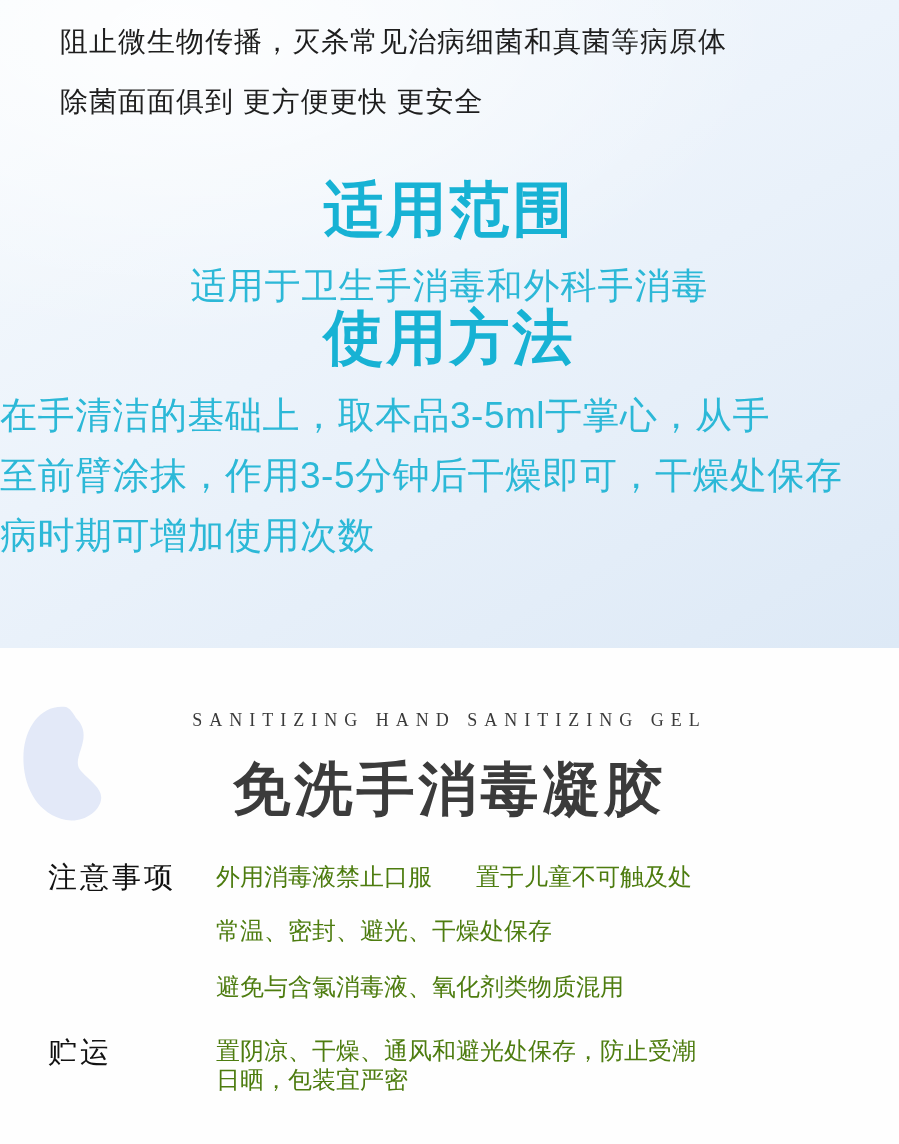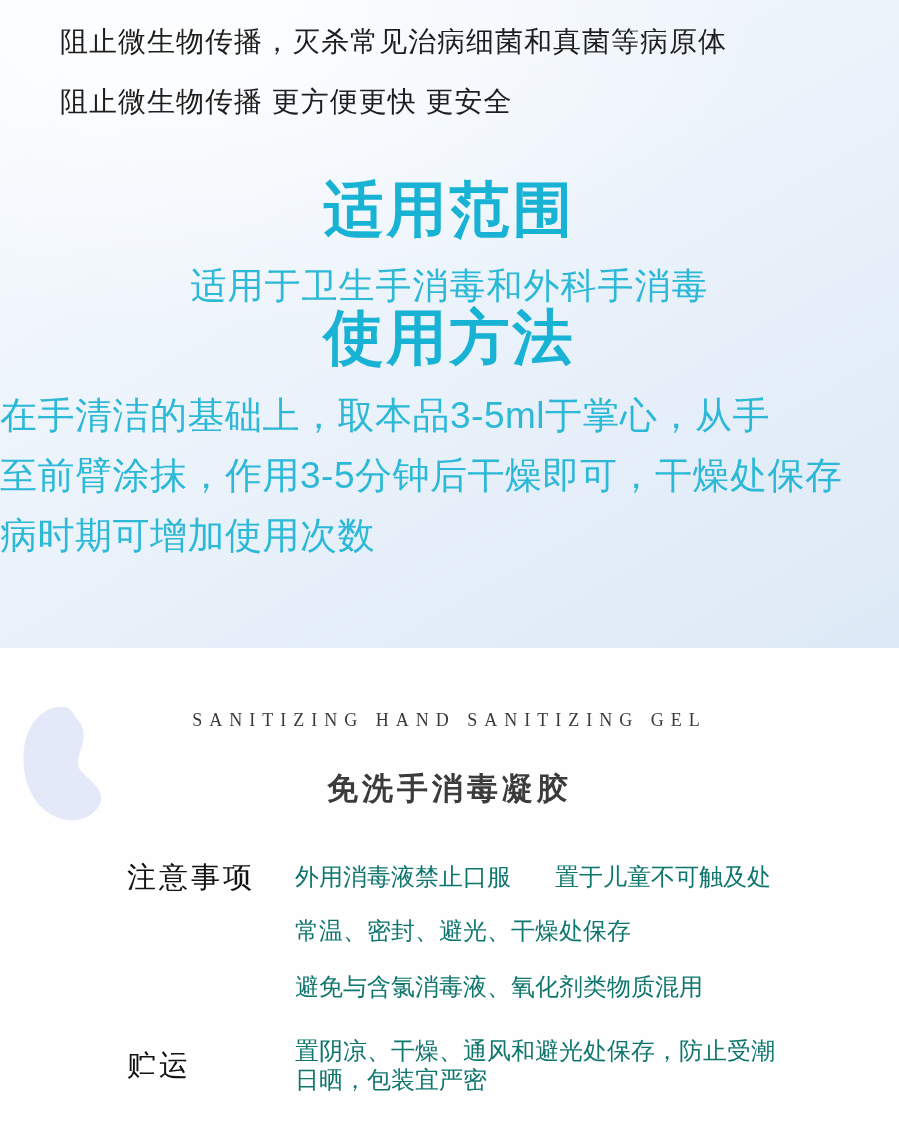--- a/index.html
+++ b/index.html
@@ -79,61 +79,60 @@
     font-family: "Liberation Serif", serif;
     font-size: 18px;
     letter-spacing: 7px;
     color: #3a3a3a;
     line-height: 20px;
     white-space: nowrap;
   }
   .product-title {
     margin-top: 27px;
     text-align: center;
-    font-size: 31px;
+    font-size: 58px;
     font-weight: bold;
     color: #3b3b3b;
     letter-spacing: 4px;
     line-height: 64px;
   }
   .spec-block {
     display: flex;
-    padding-left: 79px;
+    padding-left: 48px;
     position: relative;
     z-index: 1;
-    margin-left: 48px;
   }
   .spec-label {
     width: 168px;
     flex-shrink: 0;
     font-size: 29px;
     color: #121212;
     letter-spacing: 3px;
     line-height: 33px;
   }
   .spec-content {
     font-size: 24px;
-    color: #0f766e;
+    color: #4d7c0f;
   }
   .prec-block { margin-top: 40px; }
   .prec-row1 { display: flex; gap: 44px; line-height: 32px; }
   .prec-row2 { margin-top: 22px; line-height: 32px; }
   .prec-row3 { margin-top: 24px; line-height: 32px; }
-  .storage-block { margin-top: 33px; align-items: center; }
+  .storage-block { margin-top: 33px; }
   .storage-line { line-height: 29px; }
 </style>
 </head>
 <body>
 
 <div class="page">
 
   <section class="hero">
     <div class="intro">
       <div>阻止微生物传播，灭杀常见治病细菌和真菌等病原体</div>
-      <div>阻止微生物传播 更方便更快 更安全</div>
+      <div>除菌面面俱到 更方便更快 更安全</div>
     </div>
 
     <div class="teal-heading scope-heading">适用范围</div>
 
     <div class="scope-text">适用于卫生手消毒和外科手消毒</div>
 
     <div class="teal-heading usage-heading">使用方法</div>
 
     <div class="usage-par">
       <div>在手清洁的基础上，取本品3-5ml于掌心，从手</div>

